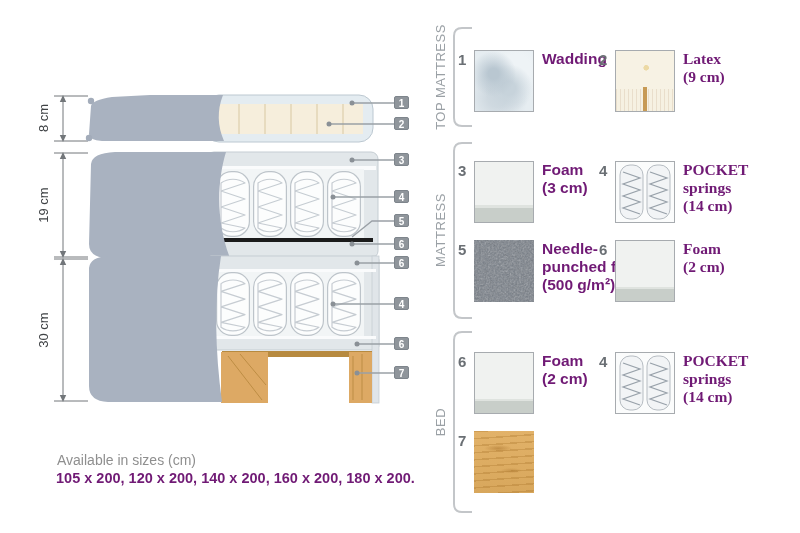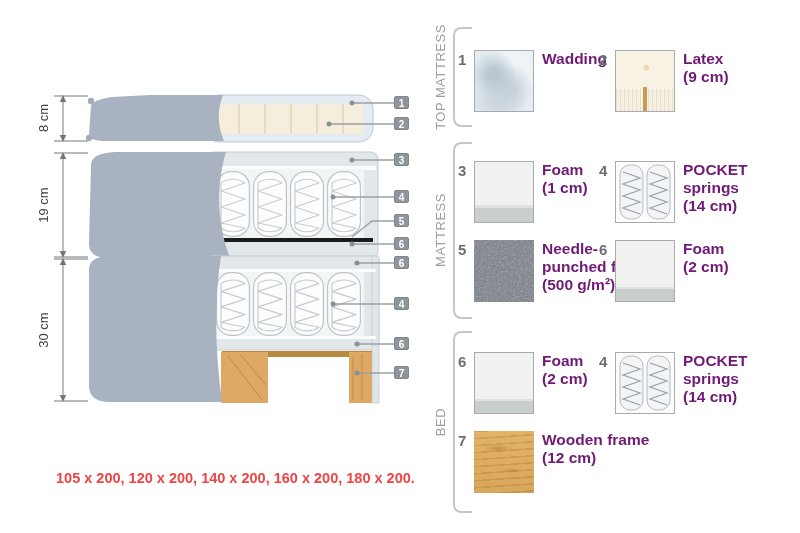--- a/index.html
+++ b/index.html
@@ -19,21 +19,21 @@
   
   .sect{position:absolute;width:120px;height:16px;text-align:center;font-size:13px;color:#9aa0a5;
         letter-spacing:0.5px;transform:rotate(-90deg);transform-origin:center;line-height:16px;white-space:nowrap;}
 
   
   .item{position:absolute;display:flex;align-items:flex-start;}
   .lnum{width:16px;padding-top:1px;font-size:15px;font-weight:bold;color:#6a6f74;flex:0 0 16px;}
   .sw{display:inline-block;width:60px;height:62px;box-sizing:border-box;flex:0 0 60px;position:relative;}
   .bordered{border:1px solid #a7abaf;}
   .ltxt{margin-left:8px;width:95px;}
-  .item-b .ltxt{width:85px;}
+  .item-b .ltxt{width:85px;font-family:Liberation Serif, serif;}
   .item-wide .ltxt{width:170px;}
   .lname,.lsize{display:block;font-size:15.5px;font-weight:bold;color:#701a75;line-height:1.15;}
 
   .sw-wadding{background:
       radial-gradient(circle at 32% 38%, #b9c7d1 0 10%, rgba(185,199,209,0) 42%),
       radial-gradient(circle at 58% 62%, #c7d3db 0 14%, rgba(199,211,219,0) 48%),
       radial-gradient(circle at 72% 28%, #eef3f6 0 22%, rgba(238,243,246,0) 58%),
       radial-gradient(circle at 38% 78%, #cfd9e0 0 16%, rgba(207,217,224,0) 52%),
       #e6edf1;}
   .sw-latex{background:radial-gradient(circle 3px at 52% 28%, #ecd9a4 0 2.5px, rgba(0,0,0,0) 3px),#f7f2e4;}
@@ -43,21 +43,21 @@
   .sw-foam3{background:linear-gradient(#f0f2f0 0 72%, #dfe3df 72% 76%, #c8cec9 76% 100%);}
   .sw-foam2{background:linear-gradient(#f0f2f0 0 76%, #dfe3df 76% 80%, #c8cec9 80% 100%);}
   .sw-wood{background:
       radial-gradient(ellipse 20px 5px at 40% 28%, rgba(150,95,25,.40), rgba(150,95,25,0) 70%),
       radial-gradient(ellipse 16px 4px at 62% 64%, rgba(150,95,25,.30), rgba(150,95,25,0) 70%),
       repeating-linear-gradient(176deg, rgba(166,113,38,.32) 0 1.5px, rgba(0,0,0,0) 1.5px 7px),
       linear-gradient(#e2b269,#d8a75c);}
 
   
   .cap{position:absolute;font-size:14px;color:#8f8f8f;}
-  .sizes{position:absolute;font-size:14.5px;font-weight:bold;color:#ef4444;}
+  .sizes{position:absolute;font-size:14.5px;font-weight:bold;color:#701a75;}
 </style>
 </head>
 <body>
 
 <div class="stage">
 
   <svg class="art" width="800" height="533" viewBox="0 0 800 533">
     <defs>
       <symbol id="spr" viewBox="0 0 34 66" preserveAspectRatio="none">
         <rect x="0.6" y="0.6" width="32.8" height="64.8" rx="15" fill="#fcfdfd" stroke="#bdc4ca" stroke-width="1.2"></rect>
@@ -205,21 +205,21 @@
         <span class="lname">Latex</span>
         <span class="lsize">(9 cm)</span>
       </span>
   </div>
 
   <div class="item" style="left:458px;top:161px">
     <span class="lnum">3</span>
     <span class="sw sw-foam3 bordered"></span>
     <span class="ltxt">
         <span class="lname">Foam</span>
-        <span class="lsize">(1 cm)</span>
+        <span class="lsize">(3 cm)</span>
       </span>
   </div>
   <div class="item item-b" style="left:599px;top:161px">
     <span class="lnum">4</span>
     <span class="sw bordered">
       <svg width="58" height="60" viewBox="0 0 58 60">
         <rect width="58" height="60" fill="#fbfcfc"></rect>
         <rect x="4" y="3" width="23" height="54" rx="10" fill="#f2f4f6" stroke="#b6bcc2"></rect>
         <path d="M7,10 L24,16 L7,22 L24,28 L7,34 L24,40 L7,46 L24,52" fill="none" stroke="#98a1aa" stroke-width="1.2"></path>
         <rect x="31" y="3" width="23" height="54" rx="10" fill="#f2f4f6" stroke="#b6bcc2"></rect>
@@ -281,21 +281,18 @@
     </span>
     <span class="ltxt">
         <span class="lname">POCKET springs</span>
         <span class="lsize">(14 cm)</span>
       </span>
   </div>
 
   <div class="item item-wide" style="left:458px;top:431px">
     <span class="lnum">7</span>
     <span class="sw sw-wood"></span>
-    <span class="ltxt">
-        <span class="lname">Wooden frame</span>
-        <span class="lsize">(12 cm)</span>
-      </span>
-  </div>
-
+  </div>
+
+  <div class="cap" style="left:57px;top:452px">Available in sizes (cm)</div>
   <div class="sizes" style="left:56px;top:470px">105 x 200, 120 x 200, 140 x 200, 160 x 200, 180 x 200.</div>
 
 </div>
 
 </body></html>

